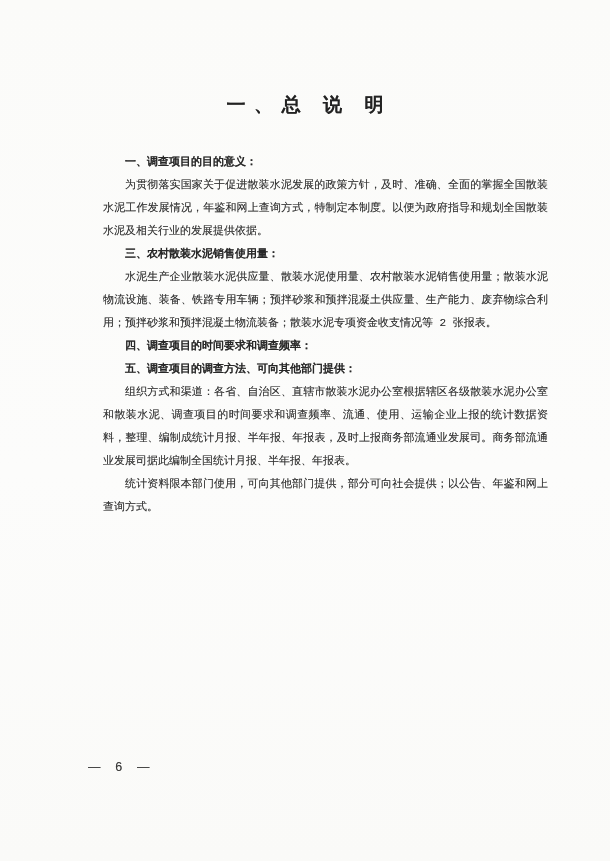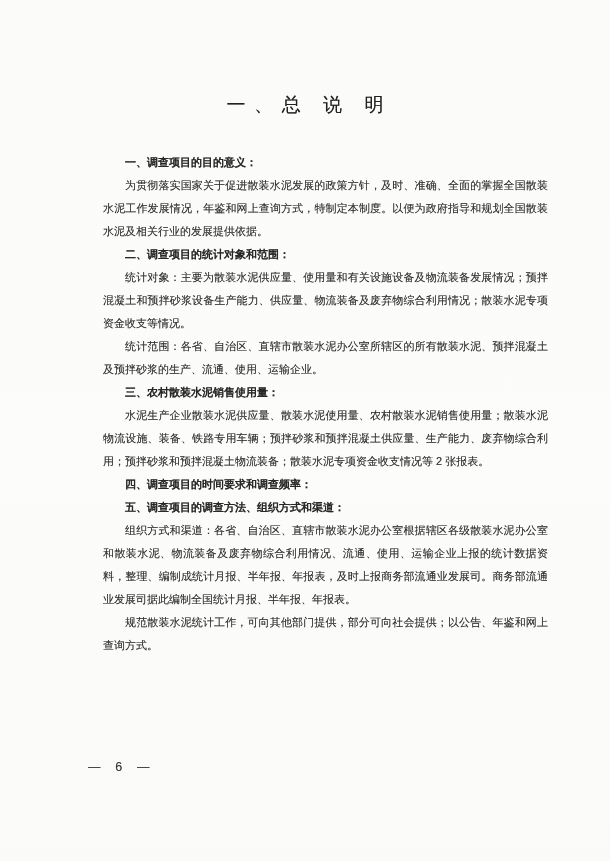--- a/index.html
+++ b/index.html
@@ -13,34 +13,35 @@
     height: 861px;
     margin: 0 auto;
     background: linear-gradient(180deg, #fbfbf9 0%, #fcfcfb 55%, #fafaf8 100%);
     overflow: hidden;
     color: #2f2f2f;
   }
   .page-title {
     margin-top: 92px;
     text-align: center;
     font-size: 19px;
-    font-weight: normal;
+    font-weight: bold;
     letter-spacing: 0.45em;
     text-indent: 0.45em; 
     color: #222222;
     text-shadow: 0 0 0.6px rgba(40,40,40,0.55);
   }
   .content {
     margin: 33px 0 0 103px;
     width: 445px;
     font-size: 11px;
     line-height: 23px;
     text-align: justify;
     color: #333333;
     text-shadow: 0 0 0.5px rgba(55,55,55,0.5);
+    font-family: Liberation Mono, monospace;
   }
   .content h2 {
     font-size: 11px;
     font-weight: bold;
     line-height: 23px;
     text-indent: 2em;
     color: #282828;
   }
   .content p {
     text-indent: 2em;
@@ -62,41 +63,36 @@
 
   <h1 class="page-title">一、总 说 明</h1>
 
   <div class="content">
 
     <section>
       <h2>一、调查项目的目的意义：</h2>
       <p>为贯彻落实国家关于促进散装水泥发展的政策方针，及时、准确、全面的掌握全国散装水泥工作发展情况，年鉴和网上查询方式，特制定本制度。以便为政府指导和规划全国散装水泥及相关行业的发展提供依据。</p>
     </section>
 
-    <section>
-      <h2>二、调查项目的统计对象和范围：</h2>
-      <p>统计对象：主要为散装水泥供应量、使用量和有关设施设备及物流装备发展情况；预拌混凝土和预拌砂浆设备生产能力、供应量、物流装备及废弃物综合利用情况；散装水泥专项资金收支等情况。</p>
-      <p>统计范围：各省、自治区、直辖市散装水泥办公室所辖区的所有散装水泥、预拌混凝土及预拌砂浆的生产、流通、使用、运输企业。</p>
-    </section>
 
     <section>
       <h2>三、农村散装水泥销售使用量：</h2>
       <p>水泥生产企业散装水泥供应量、散装水泥使用量、农村散装水泥销售使用量；散装水泥物流设施、装备、铁路专用车辆；预拌砂浆和预拌混凝土供应量、生产能力、废弃物综合利用；预拌砂浆和预拌混凝土物流装备；散装水泥专项资金收支情况等 2 张报表。</p>
     </section>
 
     <section>
       <h2>四、调查项目的时间要求和调查频率：</h2>
     </section>
 
     <section>
-      <h2>五、调查项目的调查方法、组织方式和渠道：</h2>
-      <p>组织方式和渠道：各省、自治区、直辖市散装水泥办公室根据辖区各级散装水泥办公室和散装水泥、物流装备及废弃物综合利用情况、流通、使用、运输企业上报的统计数据资料，整理、编制成统计月报、半年报、年报表，及时上报商务部流通业发展司。商务部流通业发展司据此编制全国统计月报、半年报、年报表。</p>
+      <h2>五、调查项目的调查方法、可向其他部门提供：</h2>
+      <p>组织方式和渠道：各省、自治区、直辖市散装水泥办公室根据辖区各级散装水泥办公室和散装水泥、调查项目的时间要求和调查频率、流通、使用、运输企业上报的统计数据资料，整理、编制成统计月报、半年报、年报表，及时上报商务部流通业发展司。商务部流通业发展司据此编制全国统计月报、半年报、年报表。</p>
     </section>
 
     <section>
-      <p>规范散装水泥统计工作，可向其他部门提供，部分可向社会提供；以公告、年鉴和网上查询方式。</p>
+      <p>统计资料限本部门使用，可向其他部门提供，部分可向社会提供；以公告、年鉴和网上查询方式。</p>
     </section>
 
   </div>
 
   <div class="page-number">— 6 —</div>
 
 </div>
 
 </body></html>

